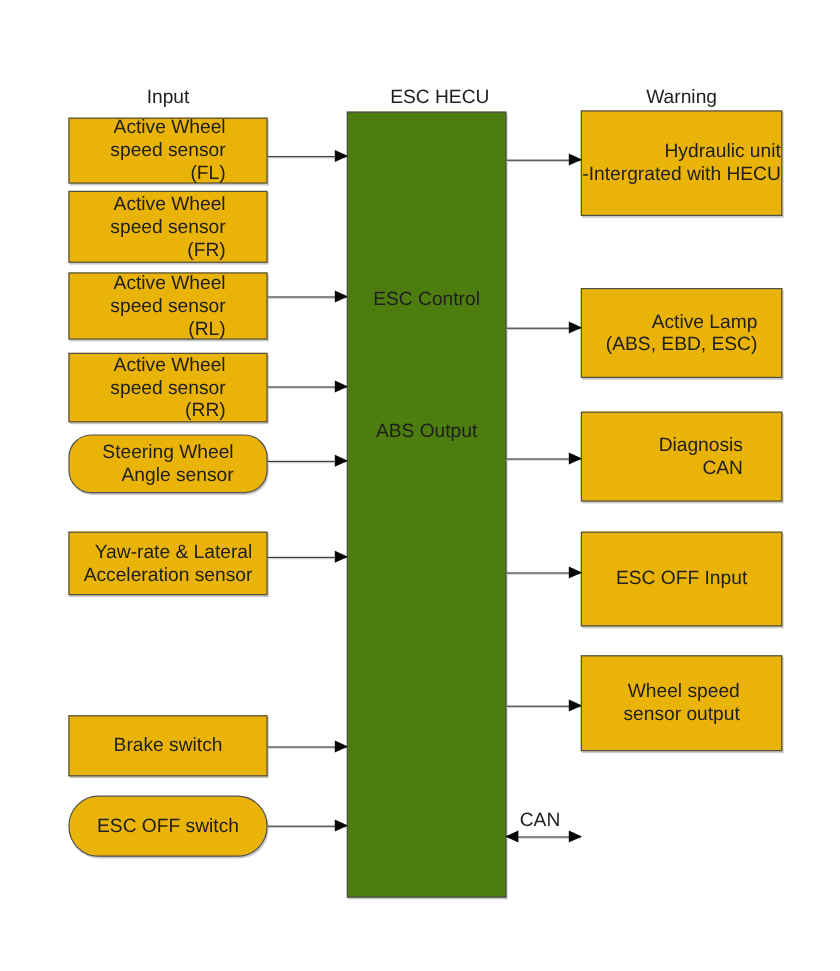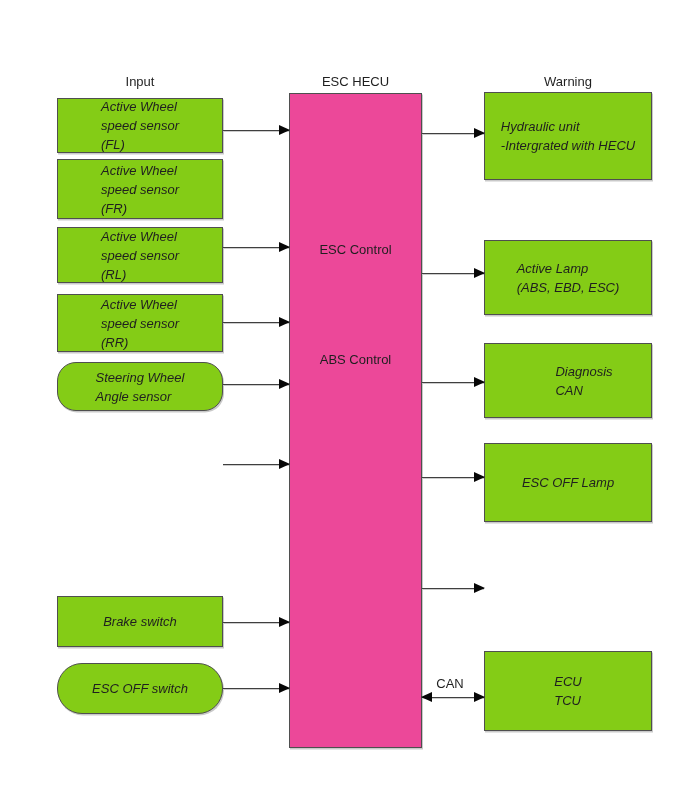--- a/index.html
+++ b/index.html
@@ -2,47 +2,46 @@
 <html><head>
 <meta charset="utf-8">
 <style>
   html, body { margin: 0; padding: 0; background: #ffffff; }
   .canvas {
     position: relative;
     width: 668px;
     height: 809px;
     background: #ffffff;
     font-family: "Liberation Sans", sans-serif;
-    font-size: 13px;
+    font-size: 16px;
     color: #1f1f1f;
     overflow: hidden;
   }
   .hdr {
     position: absolute;
     text-align: center;
     line-height: 14px;
   }
   .box {
     position: absolute;
     box-sizing: border-box;
-    background: #84cc16;
+    background: #eab308;
     border: 1px solid #4f4f4f;
     box-shadow: 1px 1.5px 0 #c9c9c9;
     display: flex;
     align-items: center;
     justify-content: center;
-    text-align: left;
+    text-align: right;
     white-space: pre-line;
     line-height: 19px;
-    font-style: italic;
   }
   .bigbox {
     position: absolute;
     box-sizing: border-box;
-    background: #ec4899;
+    background: #4d7c0f;
     border: 1px solid #4f4f4f;
     box-shadow: 1px 1.5px 0 #c9c9c9;
     padding-left: 43px;
   }
   .ctl {
     position: absolute;
     left: 0;
     width: 100%;
     text-align: center;
     line-height: 19px;
@@ -78,54 +77,56 @@
     text-align: center;
     line-height: 14px;
   }
 </style>
 </head>
 <body>
 
 <div class="canvas">
 
   <div class="hdr" style="left:57px; top:75px; width:166px;">Input</div>
-  <div class="hdr" style="left:289px; top:75px; width:133px;">ESC HECU</div>
+  <div class="hdr" style="left:300px; top:75px; width:133px;">ESC HECU</div>
   <div class="hdr" style="left:484px; top:75px; width:168px;">Warning</div>
 
   <div class="box" style="left:57px; top:98px;  width:166px; height:55px;">Active Wheel
 speed sensor
 (FL)</div>
   <div class="box" style="left:57px; top:159px; width:166px; height:60px;">Active Wheel
 speed sensor
 (FR)</div>
   <div class="box" style="left:57px; top:227px; width:166px; height:56px;">Active Wheel
 speed sensor
 (RL)</div>
   <div class="box" style="left:57px; top:294px; width:166px; height:58px;">Active Wheel
 speed sensor
 (RR)</div>
   <div class="box" style="left:57px; top:362px; width:166px; height:49px;border-radius:19px;">Steering Wheel
 Angle sensor</div>
+  <div class="box" style="left:57px; top:443px; width:166px; height:53px;">Yaw-rate &amp; Lateral
+Acceleration sensor</div>
   <div class="box" style="left:57px; top:596px; width:166px; height:51px;">Brake switch</div>
   <div class="box" style="left:57px; top:663px; width:166px; height:51px;border-radius:25px;">ESC OFF switch</div>
 
   <div class="bigbox" style="left:289px; top:93px; width:133px; height:655px;">
     <div class="ctl" style="top:146px;">ESC Control</div>
-    <div class="ctl" style="top:256px;">ABS Control</div>
+    <div class="ctl" style="top:256px;">ABS Output</div>
   </div>
 
   <div class="box" style="left:484px; top:92px;  width:168px; height:88px;">Hydraulic unit
 -Intergrated with HECU</div>
   <div class="box" style="left:484px; top:240px; width:168px; height:75px;">Active Lamp
 (ABS, EBD, ESC)</div>
   <div class="box" style="left:484px; top:343px; width:168px; height:75px;padding-left:32px;">Diagnosis
 CAN</div>
-  <div class="box" style="left:484px; top:443px; width:168px; height:79px;">ESC OFF Lamp</div>
-  <div class="box" style="left:484px; top:651px; width:168px; height:80px;">ECU
-TCU</div>
+  <div class="box" style="left:484px; top:443px; width:168px; height:79px;">ESC OFF Input</div>
+  <div class="box" style="left:484px; top:546px; width:168px; height:80px;">Wheel speed
+sensor output</div>
 
   <div class="arrow" style="left:223px; top:130px; width:66px;"></div>
   <div class="arrow" style="left:223px; top:247px; width:66px;"></div>
   <div class="arrow" style="left:223px; top:322px; width:66px;"></div>
   <div class="arrow" style="left:223px; top:384px; width:66px;"></div>
   <div class="arrow" style="left:223px; top:464px; width:66px;"></div>
   <div class="arrow" style="left:223px; top:622px; width:66px;"></div>
   <div class="arrow" style="left:223px; top:688px; width:66px;"></div>
 
   <div class="arrow" style="left:422px; top:133px; width:62px;"></div>

